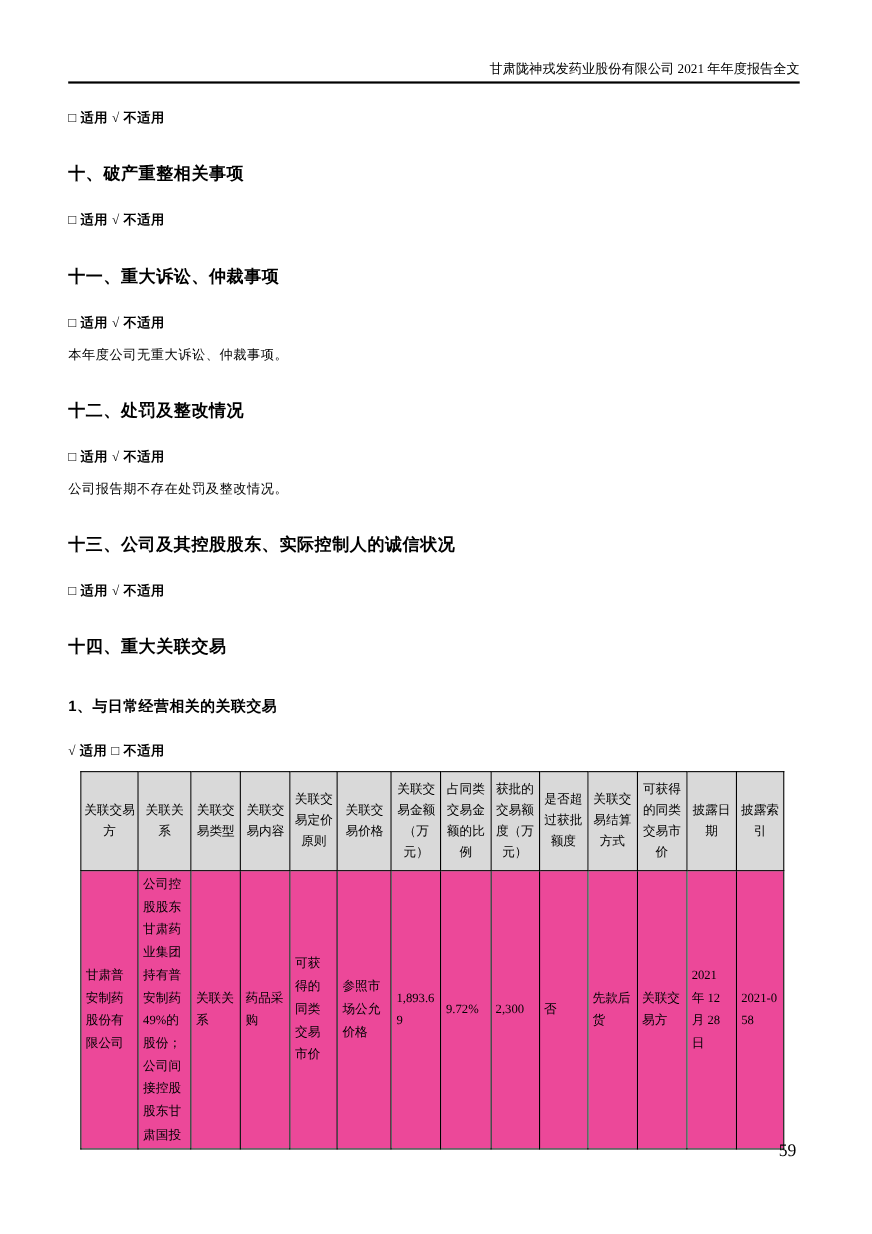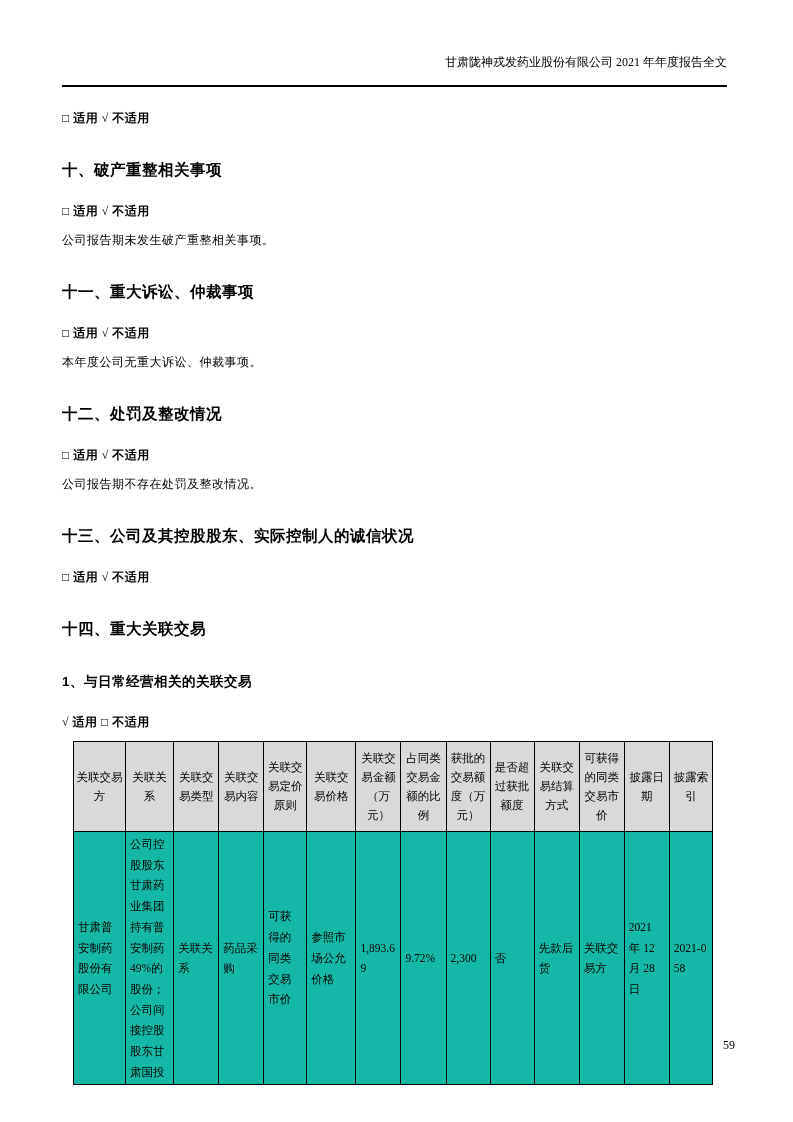--- a/index.html
+++ b/index.html
@@ -15,21 +15,21 @@
     left: 0; top: 0;
     width: 793px; height: 1122px;
     box-sizing: border-box;
     padding: 55px 66px 0 62px;
   }
   
   .doc-header {
     text-align: right;
     font-size: 12px;
     line-height: 15px;
-    padding-bottom: 15px;
+    padding-bottom: 4px;
     border-bottom: 2px solid #000000;
   }
   
   .sec-heading {
     font-family: "Liberation Sans", "DejaVu Sans", sans-serif;
     font-weight: bold;
     font-size: 15.5px;
     line-height: 21px;
     margin-top: 33px;
     letter-spacing: 0.5px;
@@ -72,49 +72,48 @@
   }
   table.rel-table th {
     background: #d9d9d9;
     text-align: center;
     vertical-align: middle;
     line-height: 19px;
     padding: 3px 2px;
     height: 90px;
   }
   table.rel-table td {
-    background: #14b8a6;
+    background: #ec4899;
     vertical-align: middle;
     text-align: left;
     line-height: 20.7px;
     padding: 2px 4px;
     word-break: break-all;
     height: 248px;
   }
   table.rel-table td.num { text-align: left; }
   
   .page-number {
     position: absolute;
-    right: 58px;
+    right: 69px;
     top: 1038px;
-    font-size: 12px;
+    font-size: 16px;
   }
 </style>
 </head>
 <body>
 
 <div class="page">
 
   <div class="doc-header">甘肃陇神戎发药业股份有限公司 2021 年年度报告全文</div>
 
   <div class="app-line">□ 适用 √ 不适用</div>
 
   <div class="sec-heading">十、破产重整相关事项</div>
   <div class="app-line">□ 适用 √ 不适用</div>
-  <div class="body-line">公司报告期未发生破产重整相关事项。</div>
 
   <div class="sec-heading">十一、重大诉讼、仲裁事项</div>
   <div class="app-line">□ 适用 √ 不适用</div>
   <div class="body-line">本年度公司无重大诉讼、仲裁事项。</div>
 
   <div class="sec-heading">十二、处罚及整改情况</div>
   <div class="app-line">□ 适用 √ 不适用</div>
   <div class="body-line">公司报告期不存在处罚及整改情况。</div>
 
   <div class="sec-heading">十三、公司及其控股股东、实际控制人的诚信状况</div>

